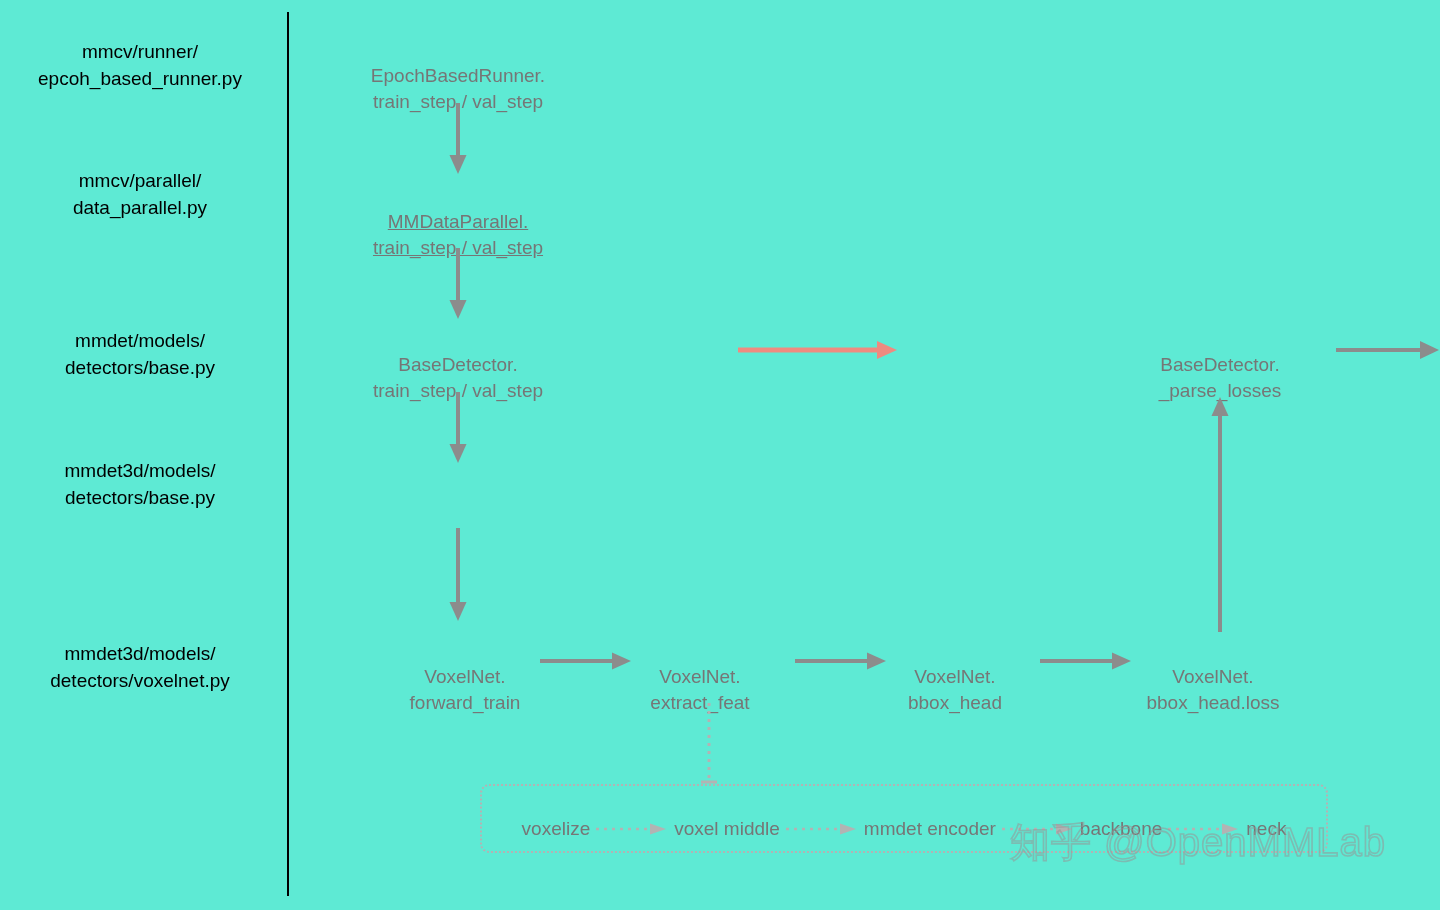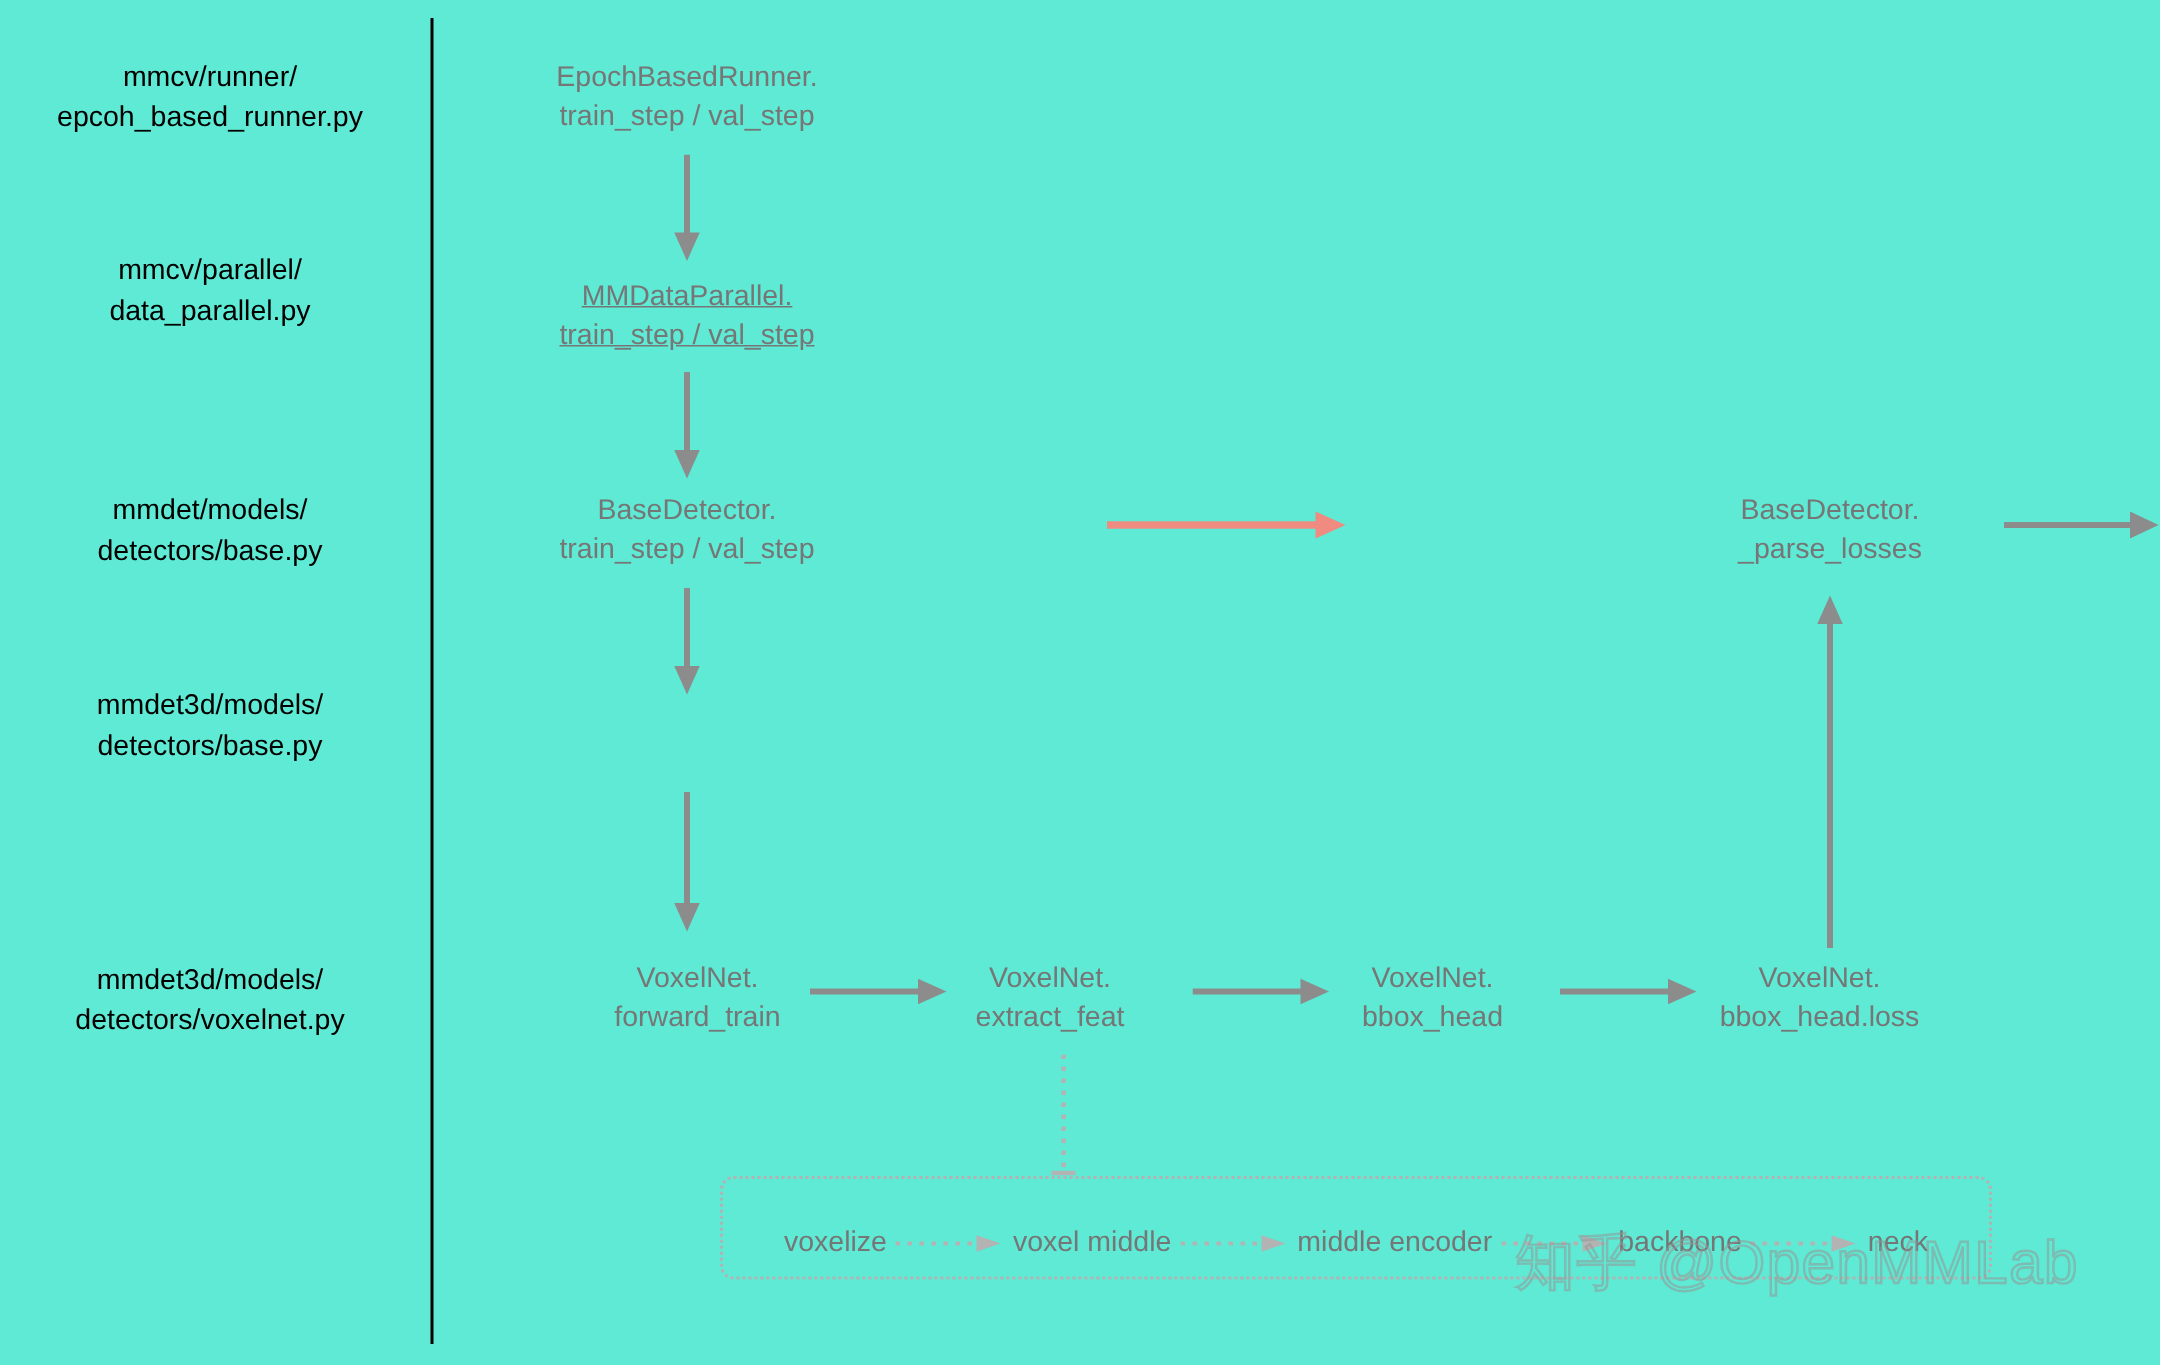--- a/index.html
+++ b/index.html
@@ -43,20 +43,21 @@
 
   
   .node {
     position: absolute;
     color: #767676;
     font-size: 19px;
     line-height: 26px;
     text-align: center;
     white-space: pre-line;
     font-family: "Liberation Sans", sans-serif;
+    margin-top: 24px;
   }
 
   
   .arrow {
     position: absolute;
   }
   .arrow svg { display: block; }
 
   
   .pipeline-box {
@@ -243,21 +244,21 @@
     </span>
 
     <span class="pipe-item">voxel middle</span>
     <span class="pipe-arrow">
       <svg width="72" height="14" viewBox="0 0 72 14">
         <line x1="0" y1="7" x2="56" y2="7" stroke="#b3b3b3" stroke-width="2.6" stroke-dasharray="3 5"></line>
         <polygon points="70,7 54,1.5 54,12.5" fill="#b3b3b3"></polygon>
       </svg>
     </span>
 
-    <span class="pipe-item">middle encoder</span>
+    <span class="pipe-item">mmdet encoder</span>
     <span class="pipe-arrow">
       <svg width="72" height="14" viewBox="0 0 72 14">
         <line x1="0" y1="7" x2="56" y2="7" stroke="#b3b3b3" stroke-width="2.6" stroke-dasharray="3 5"></line>
         <polygon points="70,7 54,1.5 54,12.5" fill="#b3b3b3"></polygon>
       </svg>
     </span>
 
     <span class="pipe-item">backbone</span>
     <span class="pipe-arrow">
       <svg width="72" height="14" viewBox="0 0 72 14">

